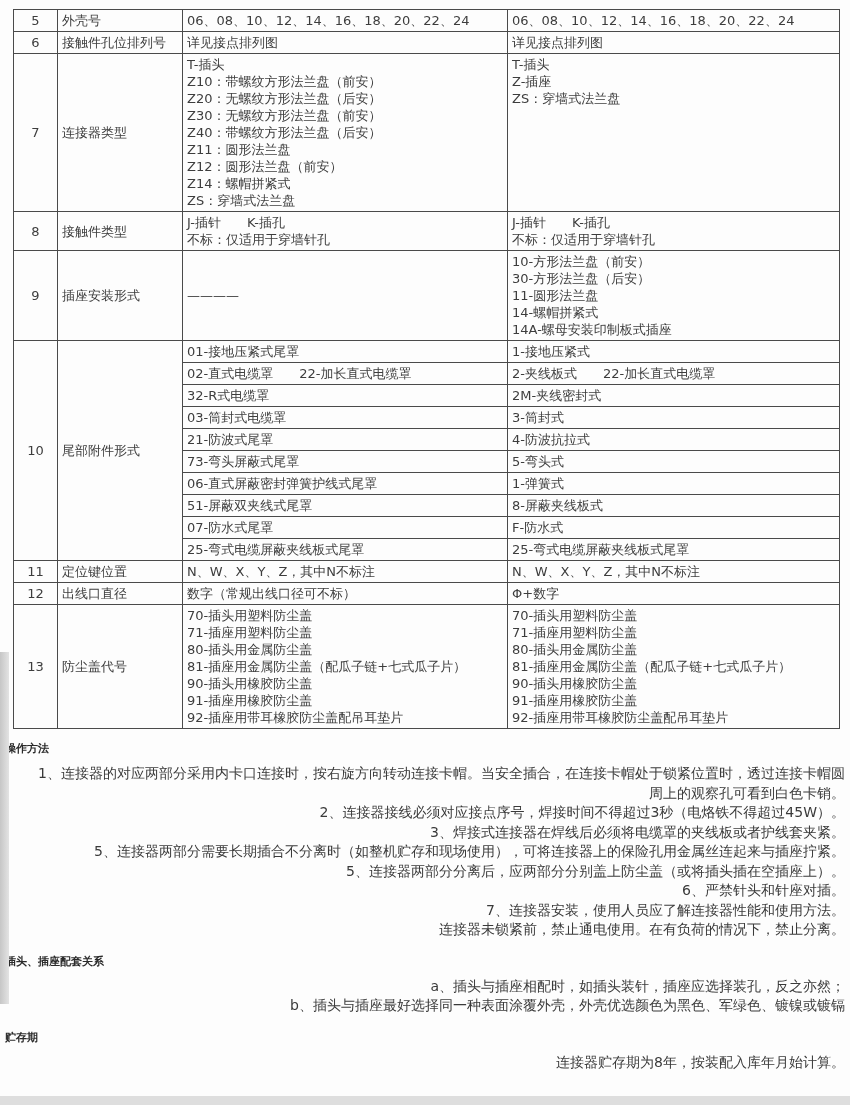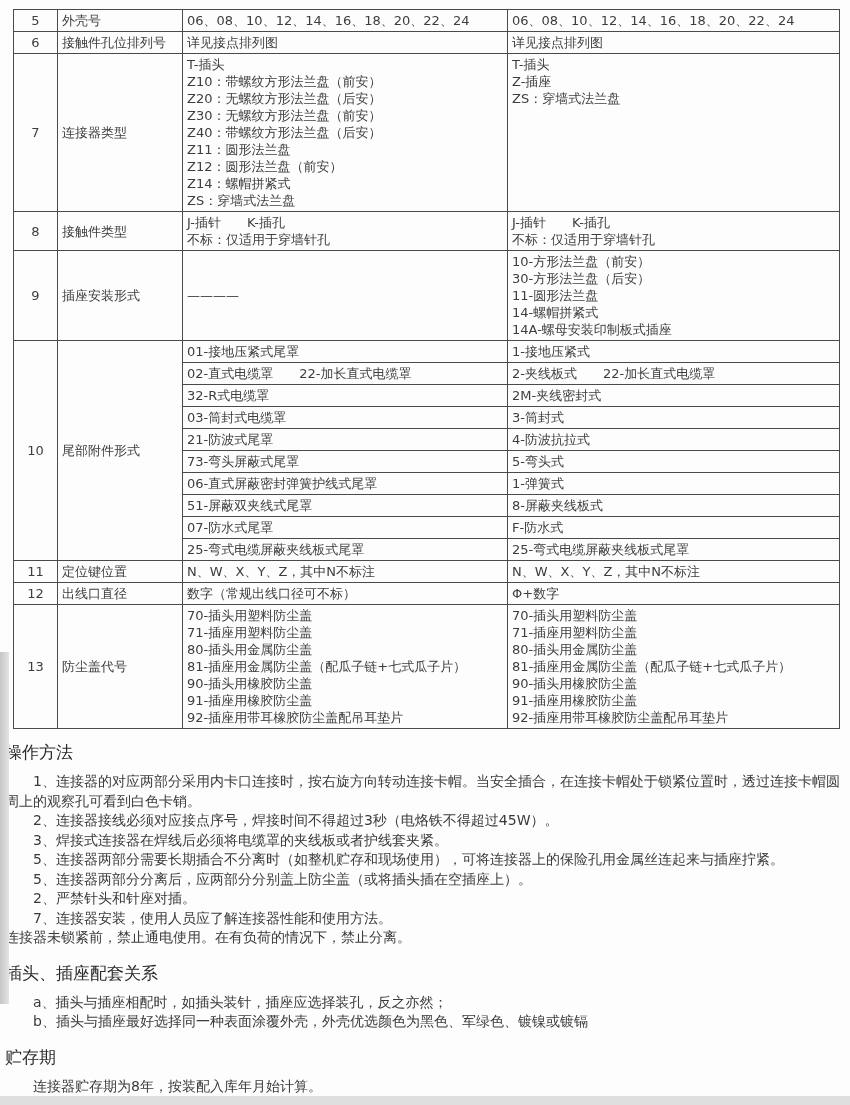--- a/index.html
+++ b/index.html
@@ -20,26 +20,26 @@
     word-break:break-all;
   }
   td.num-cell{text-align:center;vertical-align:middle;}
   td.label-cell{vertical-align:middle;padding-left:6px;}
   td.value-cell{vertical-align:top;}
   td.v-mid{vertical-align:middle;}
   .cell-line{white-space:pre-wrap;}
   
   .sections{margin-left:-8px;width:840px;padding-bottom:20px;}
   .sec-title{
-    font-size:17px;font-weight:normal;color:#2a2a2a;
+    font-size:11px;font-weight:bold;color:#2a2a2a;
     margin:14px 0 8px 0;
   }
   .sec-title:first-child{margin-top:12px;}
   .sec-para{
-    font-size:14px;line-height:19.5px;margin:0;color:#3a3a3a;
+    font-size:14px;line-height:19.5px;margin:0;color:#3a3a3a;text-align:right;
   }
   .sec-para.indent{text-indent:2em;}
   
   .edge-strip-left{
     position:absolute;left:0;top:652px;width:9px;height:352px;
     background:linear-gradient(to right,#c6c6c6,#e3e3e3);
   }
   .edge-strip-bottom{
     position:absolute;left:0;bottom:0;width:850px;height:9px;
     background:#dedede;
@@ -250,21 +250,21 @@
       </tbody>
   </table>
 
   <div class="sections">
       <div class="sec-title">操作方法</div>
       <p class="sec-para indent">1、连接器的对应两部分采用内卡口连接时，按右旋方向转动连接卡帽。当安全插合，在连接卡帽处于锁紧位置时，透过连接卡帽圆周上的观察孔可看到白色卡销。</p>
       <p class="sec-para indent">2、连接器接线必须对应接点序号，焊接时间不得超过3秒（电烙铁不得超过45W）。</p>
       <p class="sec-para indent">3、焊接式连接器在焊线后必须将电缆罩的夹线板或者护线套夹紧。</p>
       <p class="sec-para indent">5、连接器两部分需要长期插合不分离时（如整机贮存和现场使用），可将连接器上的保险孔用金属丝连起来与插座拧紧。</p>
       <p class="sec-para indent">5、连接器两部分分离后，应两部分分别盖上防尘盖（或将插头插在空插座上）。</p>
-      <p class="sec-para indent">2、严禁针头和针座对插。</p>
+      <p class="sec-para indent">6、严禁针头和针座对插。</p>
       <p class="sec-para indent">7、连接器安装，使用人员应了解连接器性能和使用方法。</p>
       <p class="sec-para">连接器未锁紧前，禁止通电使用。在有负荷的情况下，禁止分离。</p>
       <div class="sec-title">插头、插座配套关系</div>
       <p class="sec-para indent">a、插头与插座相配时，如插头装针，插座应选择装孔，反之亦然；</p>
       <p class="sec-para indent">b、插头与插座最好选择同一种表面涂覆外壳，外壳优选颜色为黑色、军绿色、镀镍或镀镉</p>
       <div class="sec-title">贮存期</div>
       <p class="sec-para indent">连接器贮存期为8年，按装配入库年月始计算。</p>
     </div>
 </div>
 

